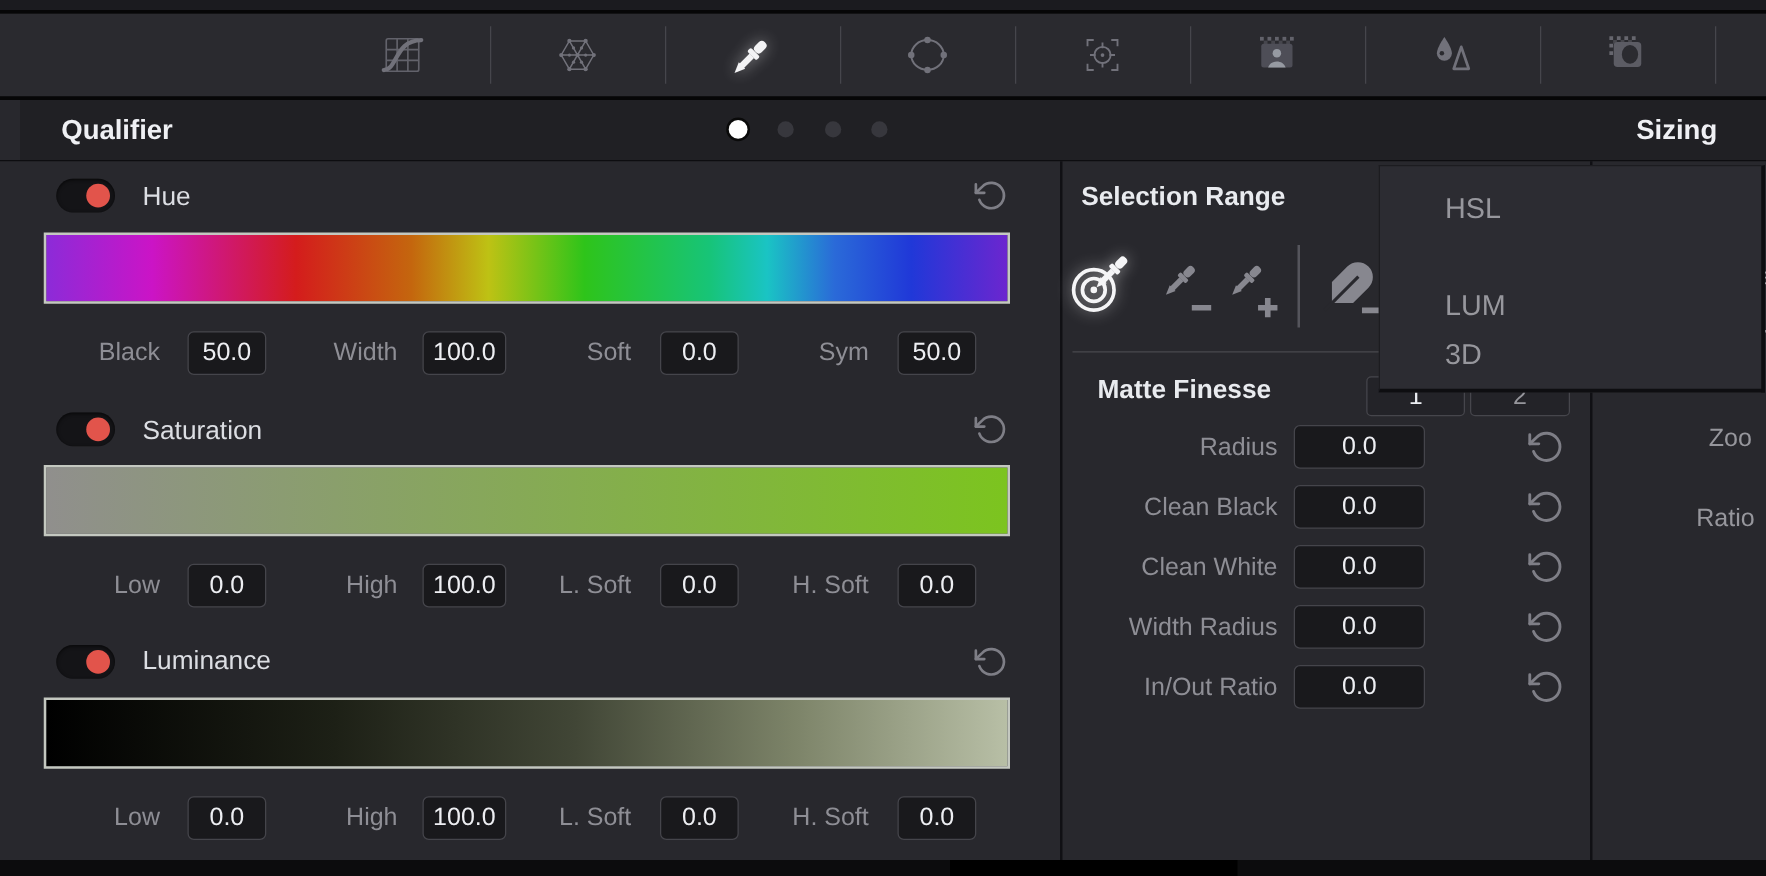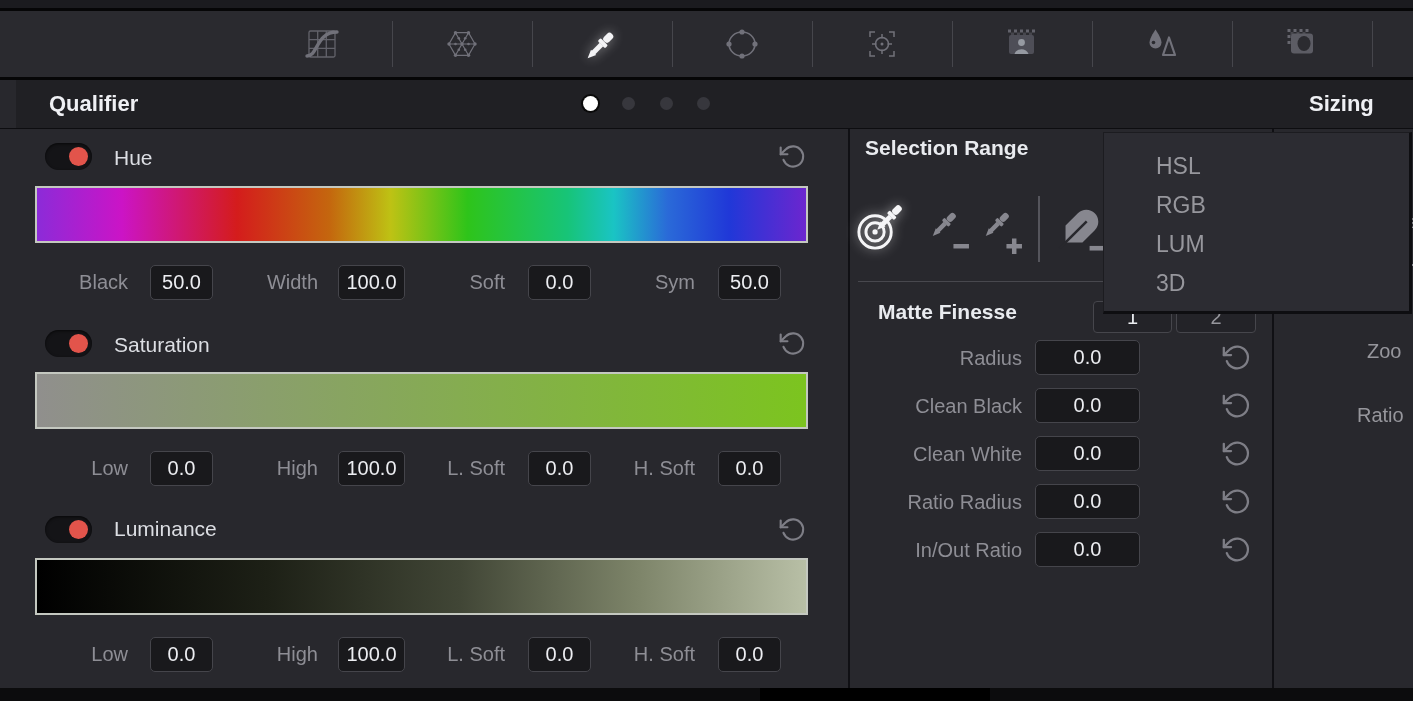--- a/index.html
+++ b/index.html
@@ -288,21 +288,21 @@
     <span class="flabel c1l" style="top:636px">Low</span>
     <span class="vbox  c1b" style="top:637px">0.0</span>
     <span class="flabel c2l" style="top:636px">High</span>
     <span class="vbox  c2b" style="top:637px">100.0</span>
     <span class="flabel c3l" style="top:636px">L. Soft</span>
     <span class="vbox  c3b" style="top:637px">0.0</span>
     <span class="flabel c4l" style="top:636px">H. Soft</span>
     <span class="vbox  c4b" style="top:637px">0.0</span>
   </div>
 
-  <div class="sec-title" style="left:865px;top:136px">Selection Range</div>
+  <div class="sec-title" style="left:865px;top:146px">Selection Range</div>
 
   <button class="picker active" style="left:853px;top:196px;width:62px;height:62px">
     <svg viewBox="0 0 34 34" style="position:absolute;left:0;top:8px;width:50px;height:50px" stroke="currentColor" fill="none">
       <circle cx="15" cy="19" r="11" stroke-width="2"></circle>
       <circle cx="15" cy="19" r="6.2" stroke-width="2"></circle>
       <circle cx="15" cy="19" r="1.8" fill="currentColor" stroke="none"></circle>
     </svg>
     <svg viewBox="0 0 24 24" style="position:absolute;left:16px;top:-2px;width:44px;height:44px">
       <g transform="rotate(45 12 12)" fill="currentColor">
         <path d="M12 22.6 L10.1 18.2 L13.9 18.2 Z"></path>
@@ -375,21 +375,21 @@
 
     <span class="mlabel" style="top:436px">Clean White</span>
     <span class="vbox" style="left:1035px;top:436px;width:103px">0.0</span>
     <button class="reset-btn" style="left:1222px;top:439px;width:29px;height:29px">
       <svg viewBox="0 0 24 24" fill="none" stroke="currentColor" stroke-width="1.9" stroke-linecap="round" stroke-linejoin="round">
           <polyline points="1.5 4 1.5 10 7.5 10"></polyline>
           <path d="M4 15 a9 9 0 1 0 2.1 -9.4 L1.5 10"></path>
         </svg>
     </button>
 
-    <span class="mlabel" style="top:484px">Ratio Radius</span>
+    <span class="mlabel" style="top:484px">Width Radius</span>
     <span class="vbox" style="left:1035px;top:484px;width:103px">0.0</span>
     <button class="reset-btn" style="left:1222px;top:487px;width:29px;height:29px">
       <svg viewBox="0 0 24 24" fill="none" stroke="currentColor" stroke-width="1.9" stroke-linecap="round" stroke-linejoin="round">
           <polyline points="1.5 4 1.5 10 7.5 10"></polyline>
           <path d="M4 15 a9 9 0 1 0 2.1 -9.4 L1.5 10"></path>
         </svg>
     </button>
 
     <span class="mlabel" style="top:532px">In/Out Ratio</span>
     <span class="vbox" style="left:1035px;top:532px;width:103px">0.0</span>
@@ -401,21 +401,20 @@
     </button>
   </div>
 
   <span class="rlabel" style="left:1367px;top:340px">Zoo</span>
   <span class="rlabel" style="left:1357px;top:404px">Ratio</span>
   <span class="frag" style="left:1409px;top:211px;width:4px;height:22px">a</span>
   <span class="abs" style="left:1410px;top:264px;width:3px;height:2px;background:#8a8a90"></span>
 
   <div class="menu">
     <div class="mitem" style="top:14px">HSL</div>
-    <div class="mitem" style="top:53px">RGB</div>
     <div class="mitem" style="top:92px">LUM</div>
     <div class="mitem" style="top:131px">3D</div>
   </div>
 
   <div class="bottom-bar">
     <span class="bottom-seg"></span>
   </div>
 
 </div>
 

